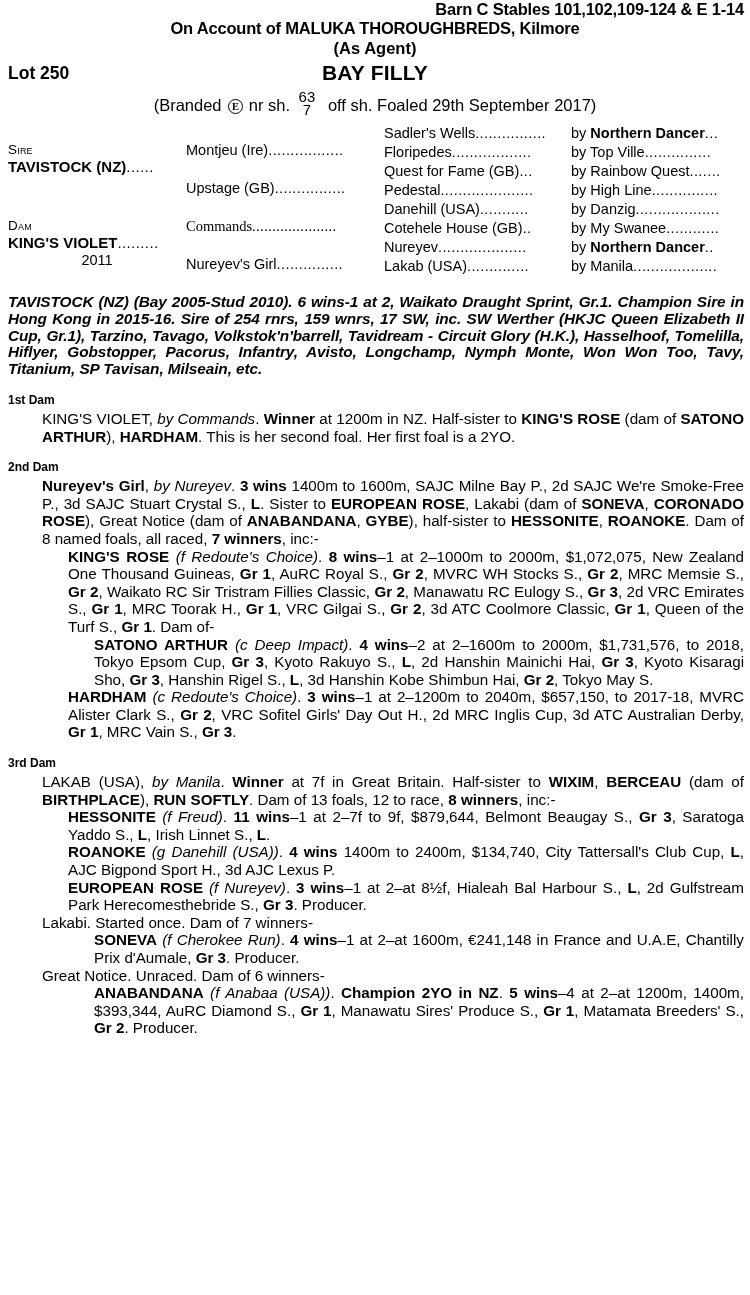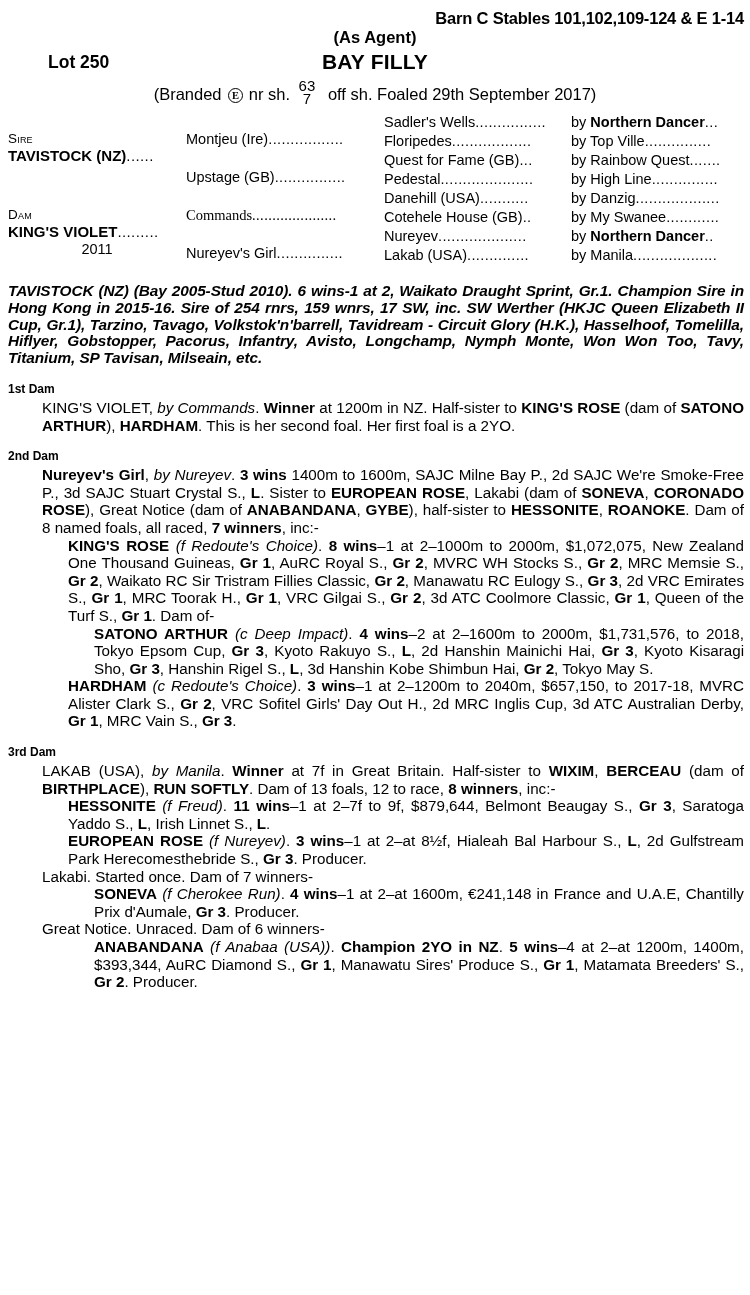--- a/index.html
+++ b/index.html
@@ -22,21 +22,21 @@
     height: 1295px;
     padding: 0 4px;
   }
 
   
   .hdr-barn {
     text-align: right;
     font-weight: bold;
     font-size: 16.5px;
     line-height: 18px;
-    padding-top: 9px;
+    padding-top: 0;
     padding-right: 2px;
     letter-spacing: -0.2px;
   }
   .hdr-account {
     text-align: center;
     font-weight: bold;
     font-size: 16.5px;
     line-height: 20px;
     letter-spacing: -0.2px;
   }
@@ -50,21 +50,20 @@
     position: relative;
     height: 28px;
     margin-top: 3px;
   }
   .lot-no {
     position: absolute;
     left: 4px;
     top: 2px;
     font-weight: bold;
     font-size: 17.5px;
-    margin-left: 40px;
   }
   .sex-title {
     text-align: center;
     font-weight: bold;
     font-size: 21px;
     line-height: 24px;
     letter-spacing: 0.2px;
   }
   .branded-line {
     text-align: center;
@@ -209,20 +208,21 @@
   .lvl2 { padding-left: 86px; text-indent: -34px; }
   b { font-weight: bold; }
   i { font-style: italic; }
 </style>
 </head>
 <body>
 
 <div class="page">
 
   <div class="hdr-barn">Barn C Stables 101,102,109-124 &amp; E 1-14</div>
+  <div class="hdr-account">On Account of MALUKA THOROUGHBREDS, Kilmore</div>
   <div class="hdr-agent">(As Agent)</div>
 
   <div class="lot-row">
     <div class="lot-no">Lot 250</div>
     <div class="sex-title">BAY FILLY</div>
   </div>
 
   <div class="branded-line">
     <span>(Branded</span>
     <span class="brand-glyph">
@@ -293,20 +293,21 @@
 
   <p class="blk lvl2"><b>SATONO ARTHUR</b> <i>(c Deep Impact)</i>. <b>4 wins</b><span class="rt">–2 at 2–1600m to 2000m, $1,731,576, to 2018, Tokyo Epsom Cup, <b>Gr 3</b>, Kyoto Rakuyo S., <b>L</b>, 2d Hanshin Mainichi Hai, <b>Gr 3</b>, Kyoto Kisaragi Sho, <b>Gr 3</b>, Hanshin Rigel S., <b>L</b>, 3d Hanshin Kobe Shimbun Hai, <b>Gr 2</b>, Tokyo May S.</span></p>
 
   <p class="blk lvl1"><b>HARDHAM</b> <i>(c Redoute's Choice)</i>. <b>3 wins</b><span class="rt">–1 at 2–1200m to 2040m, $657,150, to 2017-18, MVRC Alister Clark S., <b>Gr 2</b>, VRC Sofitel Girls' Day Out H., 2d MRC Inglis Cup, 3d ATC Australian Derby, <b>Gr 1</b>, MRC Vain S., <b>Gr 3</b>.</span></p>
 
   <div class="dam-head">3rd Dam</div>
   <p class="blk lvl0"><span>LAKAB (USA)</span>, <i>by Manila</i>. <b>Winner</b><span> at 7f in Great Britain. Half-sister to </span><b>WIXIM</b><span>, </span><b>BERCEAU</b><span> (dam of </span><b>BIRTHPLACE</b><span>), </span><b>RUN SOFTLY</b><span>. Dam of 13 foals, 12 to race, </span><b>8 winners</b><span>, inc:-</span></p>
 
   <p class="blk lvl1"><b>HESSONITE</b> <i>(f Freud)</i>. <b>11 wins</b><span class="rt">–1 at 2–7f to 9f, $879,644, Belmont Beaugay S., <b>Gr 3</b>, Saratoga Yaddo S., <b>L</b>, Irish Linnet S., <b>L</b>.</span></p>
 
+  <p class="blk lvl1"><b>ROANOKE</b> <i>(g Danehill (USA))</i>. <b>4 wins</b><span class="rt"> 1400m to 2400m, $134,740, City Tattersall's Club Cup, <b>L</b>, AJC Bigpond Sport H., 3d AJC Lexus P.</span></p>
 
   <p class="blk lvl1"><b>EUROPEAN ROSE</b> <i>(f Nureyev)</i>. <b>3 wins</b><span class="rt">–1 at 2–at 8½f, Hialeah Bal Harbour S., <b>L</b>, 2d Gulfstream Park Herecomesthebride S., <b>Gr 3</b>. Producer.</span></p>
 
   <p class="blk lvl0">Lakabi. Started once. Dam of 7 winners-</p>
 
   <p class="blk lvl2"><b>SONEVA</b> <i>(f Cherokee Run)</i>. <b>4 wins</b><span class="rt">–1 at 2–at 1600m, €241,148 in France and U.A.E, Chantilly Prix d'Aumale, <b>Gr 3</b>. Producer.</span></p>
 
   <p class="blk lvl0">Great Notice. Unraced. Dam of 6 winners-</p>
 
   <p class="blk lvl2"><b>ANABANDANA</b> <i>(f Anabaa (USA))</i>. <b>Champion 2YO in NZ</b>. <b>5 wins</b><span class="rt">–4 at 2–at 1200m, 1400m, $393,344, AuRC Diamond S., <b>Gr 1</b>, Manawatu Sires' Produce S., <b>Gr 1</b>, Matamata Breeders' S., <b>Gr 2</b>. Producer.</span></p>

